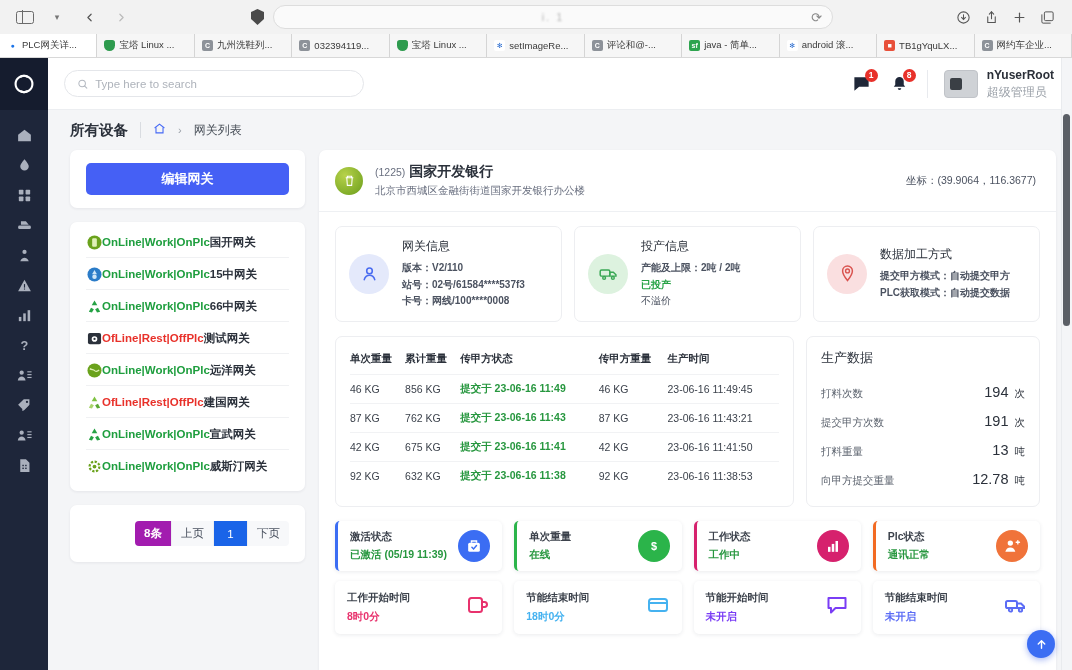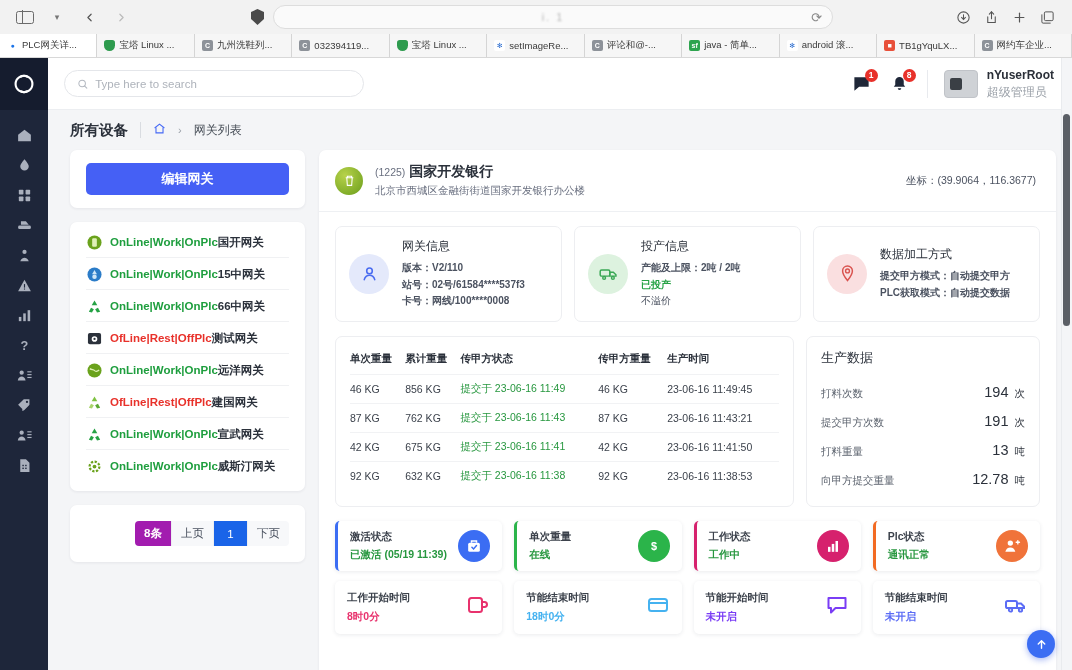--- a/index.html
+++ b/index.html
@@ -85,21 +85,21 @@
   
   .body-split { flex: 1; display: flex; gap: 14px; padding: 0 16px 0 22px; min-height: 0; }
 
   
   .left-panel { width: 235px; flex: none; display: flex; flex-direction: column; gap: 14px; }
   .card { background: #fff; border-radius: 7px; box-shadow: 0 1px 3px rgba(25,35,60,.07); }
   .edit-card { padding: 13px 16px; }
   .edit-btn { width: 100%; height: 32px; background: #4560f5; color: #fff; border: none; border-radius: 5px;
      font-size: 13px; font-family: inherit; font-weight: bold; cursor: pointer; }
   .dev-card { padding: 4px 16px 10px; }
-  .dev-row { display: flex; align-items: center; gap: 8px; padding: 8px 0 7px;
+  .dev-row { display: flex; align-items: center; gap: 0; padding: 8px 0 7px;
              border-bottom: 1px solid #f0f1f3; cursor: pointer; }
   .dev-row:last-child { border-bottom: none; }
   .dev-ico { width: 16px; height: 16px; flex: none; display: flex; align-items: center; justify-content: center; }
   .dev-label { font-size: 11.5px; font-weight: bold; white-space: nowrap; }
   .dev-label.on { color: #1e9e3e; }
   .dev-label.off { color: #e8312a; }
   .dev-label .cn { color: #2b313b; }
   .pager-card { padding: 16px; display: flex; justify-content: flex-end; }
   .pager { display: flex; border-radius: 4px; overflow: hidden; }
   .pg { min-width: 34px; height: 25px; display: flex; align-items: center; justify-content: center;
@@ -130,21 +130,21 @@
   .info-ttl { font-size: 12px; color: #2b313b; margin-bottom: 5px; }
   .info-ln { font-size: 10px; color: #4b5260; line-height: 1.65; font-weight: bold; }
   .info-ln.norm { font-weight: normal; }
   .info-ln.green { color: #25a244; }
 
   .mid-row { display: flex; gap: 12px; padding: 14px 16px 10px; }
   .tbl-card { flex: 1; min-width: 0; border: 1px solid #edeef1; border-radius: 7px; padding: 6px 14px 8px; }
   table { width: 100%; border-collapse: collapse; }
   th { text-align: left; font-size: 10.5px; color: #2b313b; font-weight: bold; padding: 9px 0 8px; }
   td { font-size: 10.5px; color: #3c424c; padding: 7px 0; border-top: 1px solid #f1f2f4; white-space: nowrap; }
-  td.green { color: #27973f; font-weight: normal; }
+  td.green { color: #27973f; font-weight: bold; }
   .prod-card { width: 234px; flex: none; border: 1px solid #edeef1; border-radius: 7px; padding: 12px 14px; }
   .prod-ttl { font-size: 13px; color: #2b313b; margin-bottom: 11px; }
   .prod-row { display: flex; align-items: baseline; justify-content: space-between; padding: 6px 0; }
   .prod-k { font-size: 10.5px; color: #5d646f; }
   .prod-v { font-size: 14.5px; color: #2b313b; }
   .prod-v .u { font-size: 10.5px; margin-left: 2px; }
 
   .stat-row { display: flex; gap: 12px; padding: 4px 16px 10px; }
   .stat-card { flex: 1; min-width: 0; background: #fff; border-radius: 5px; padding: 9px 12px;
      display: flex; align-items: center; box-shadow: 0 1px 4px rgba(25,35,60,.09); }

